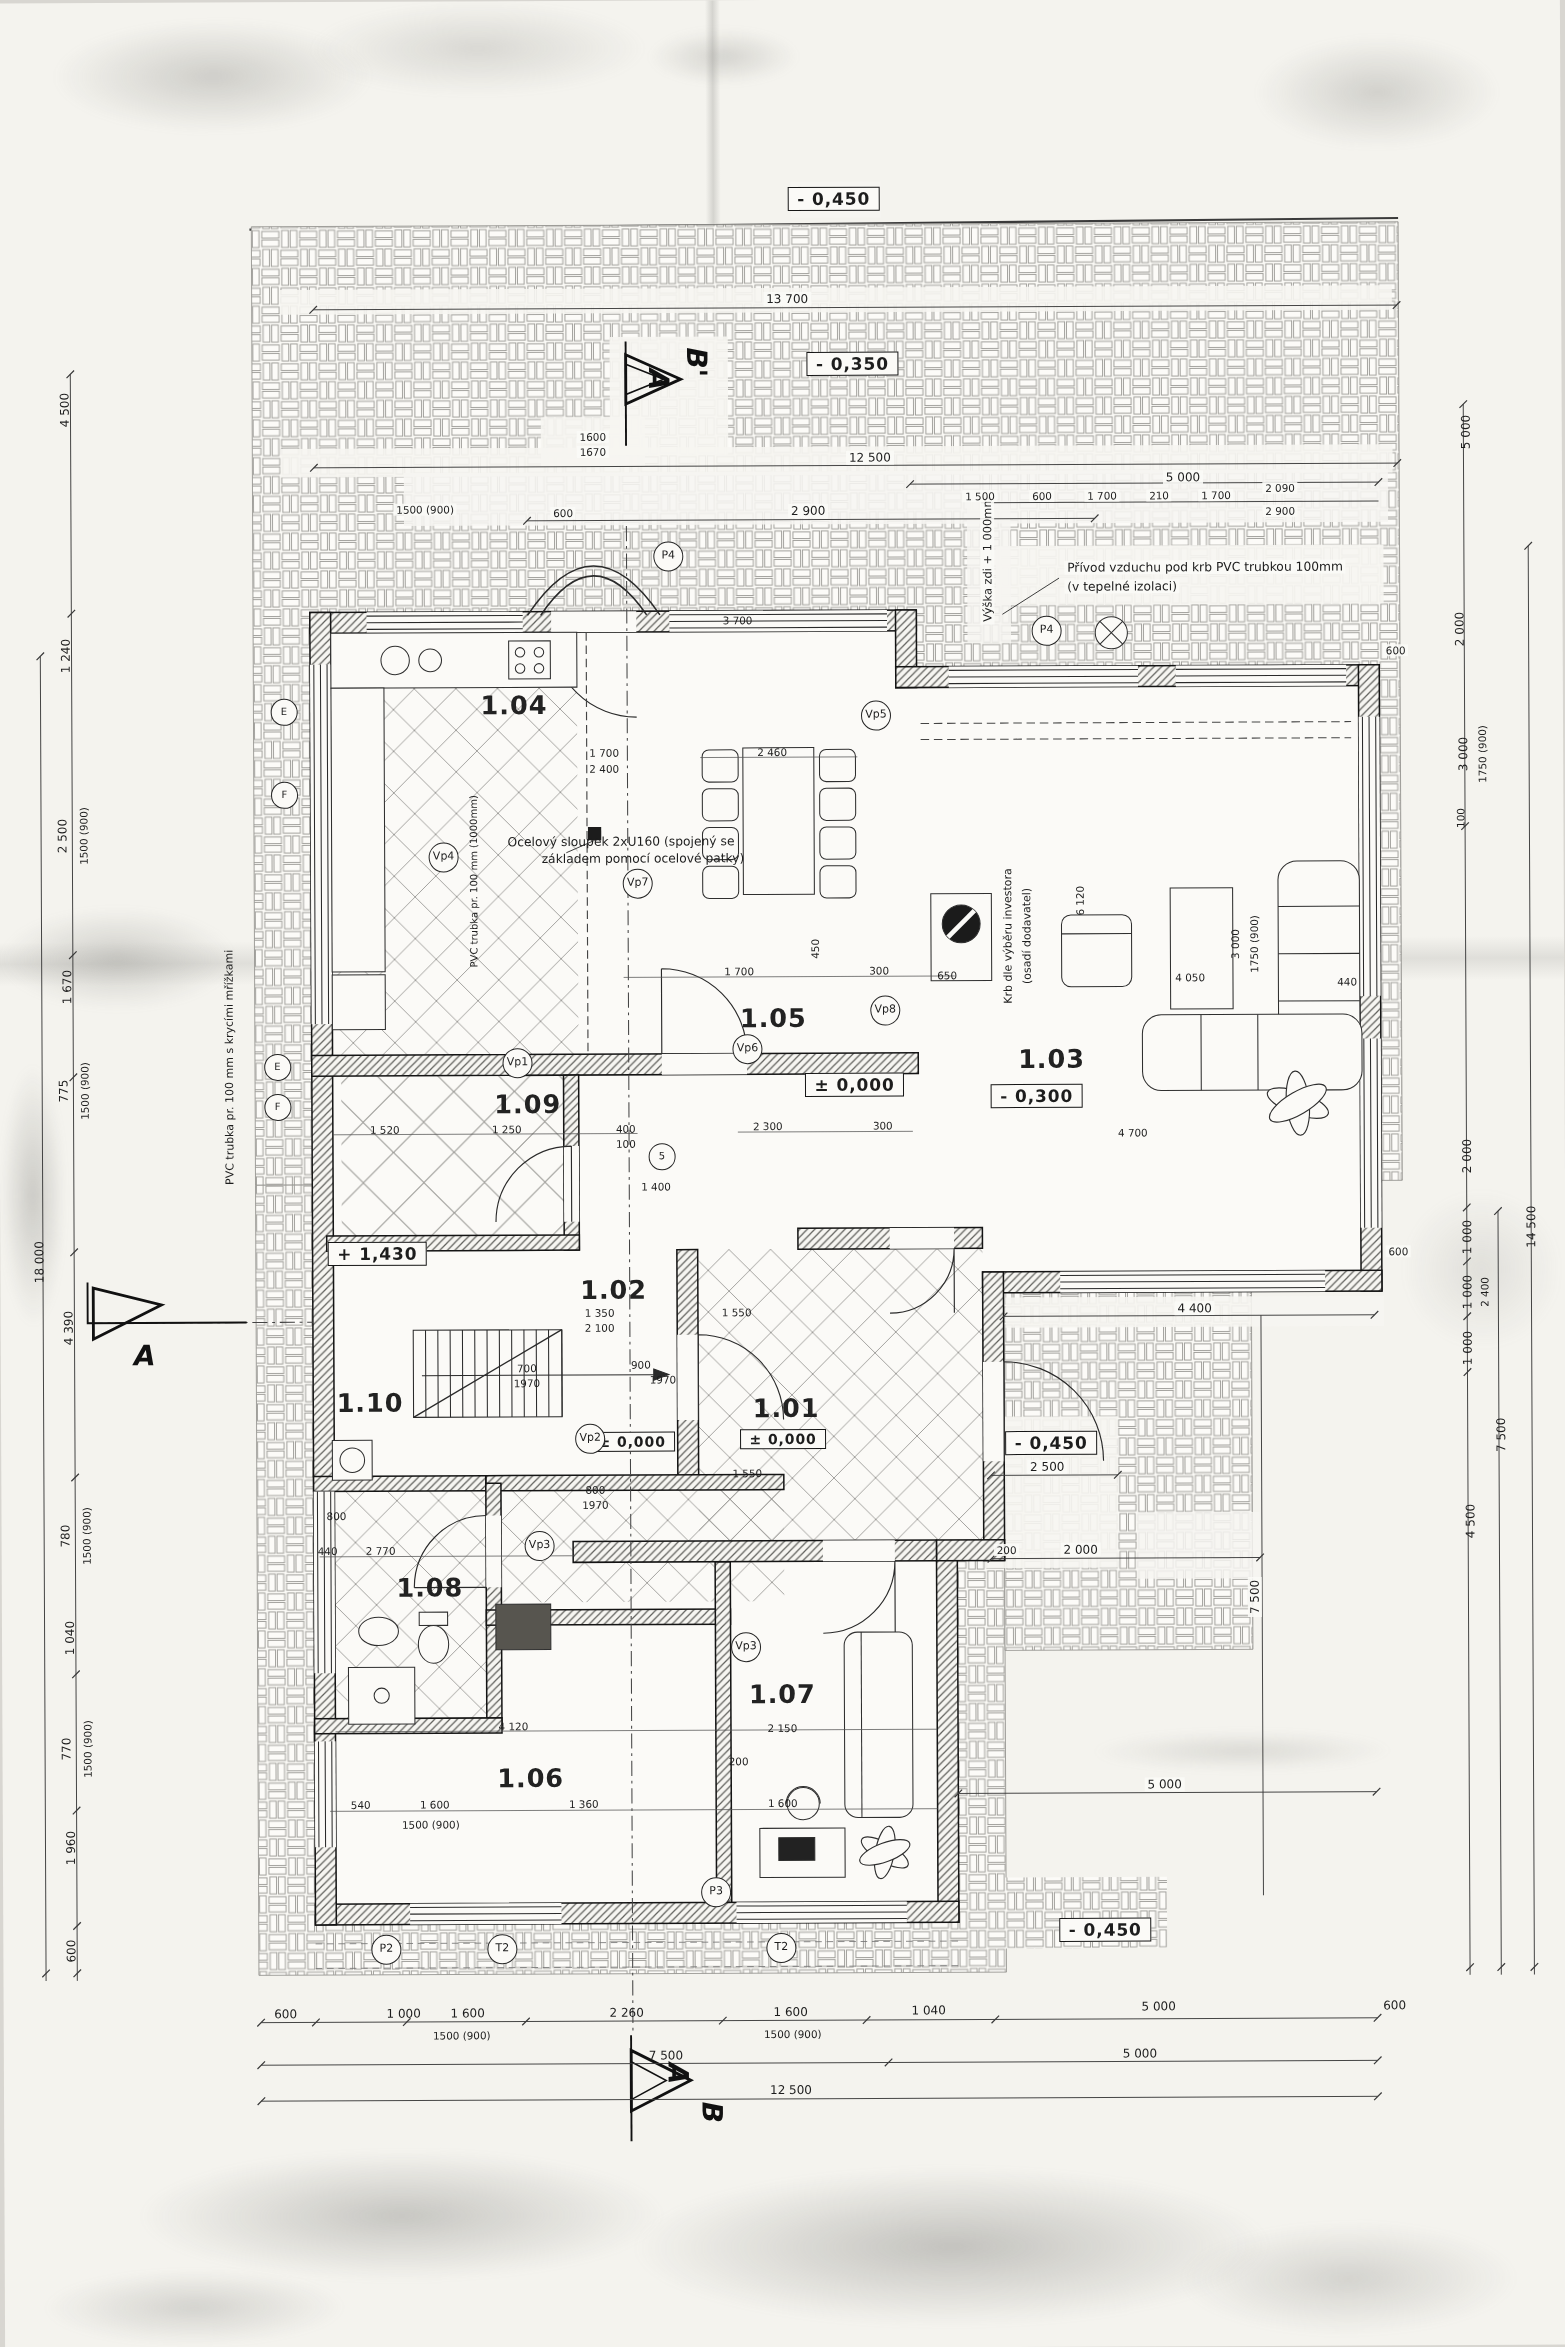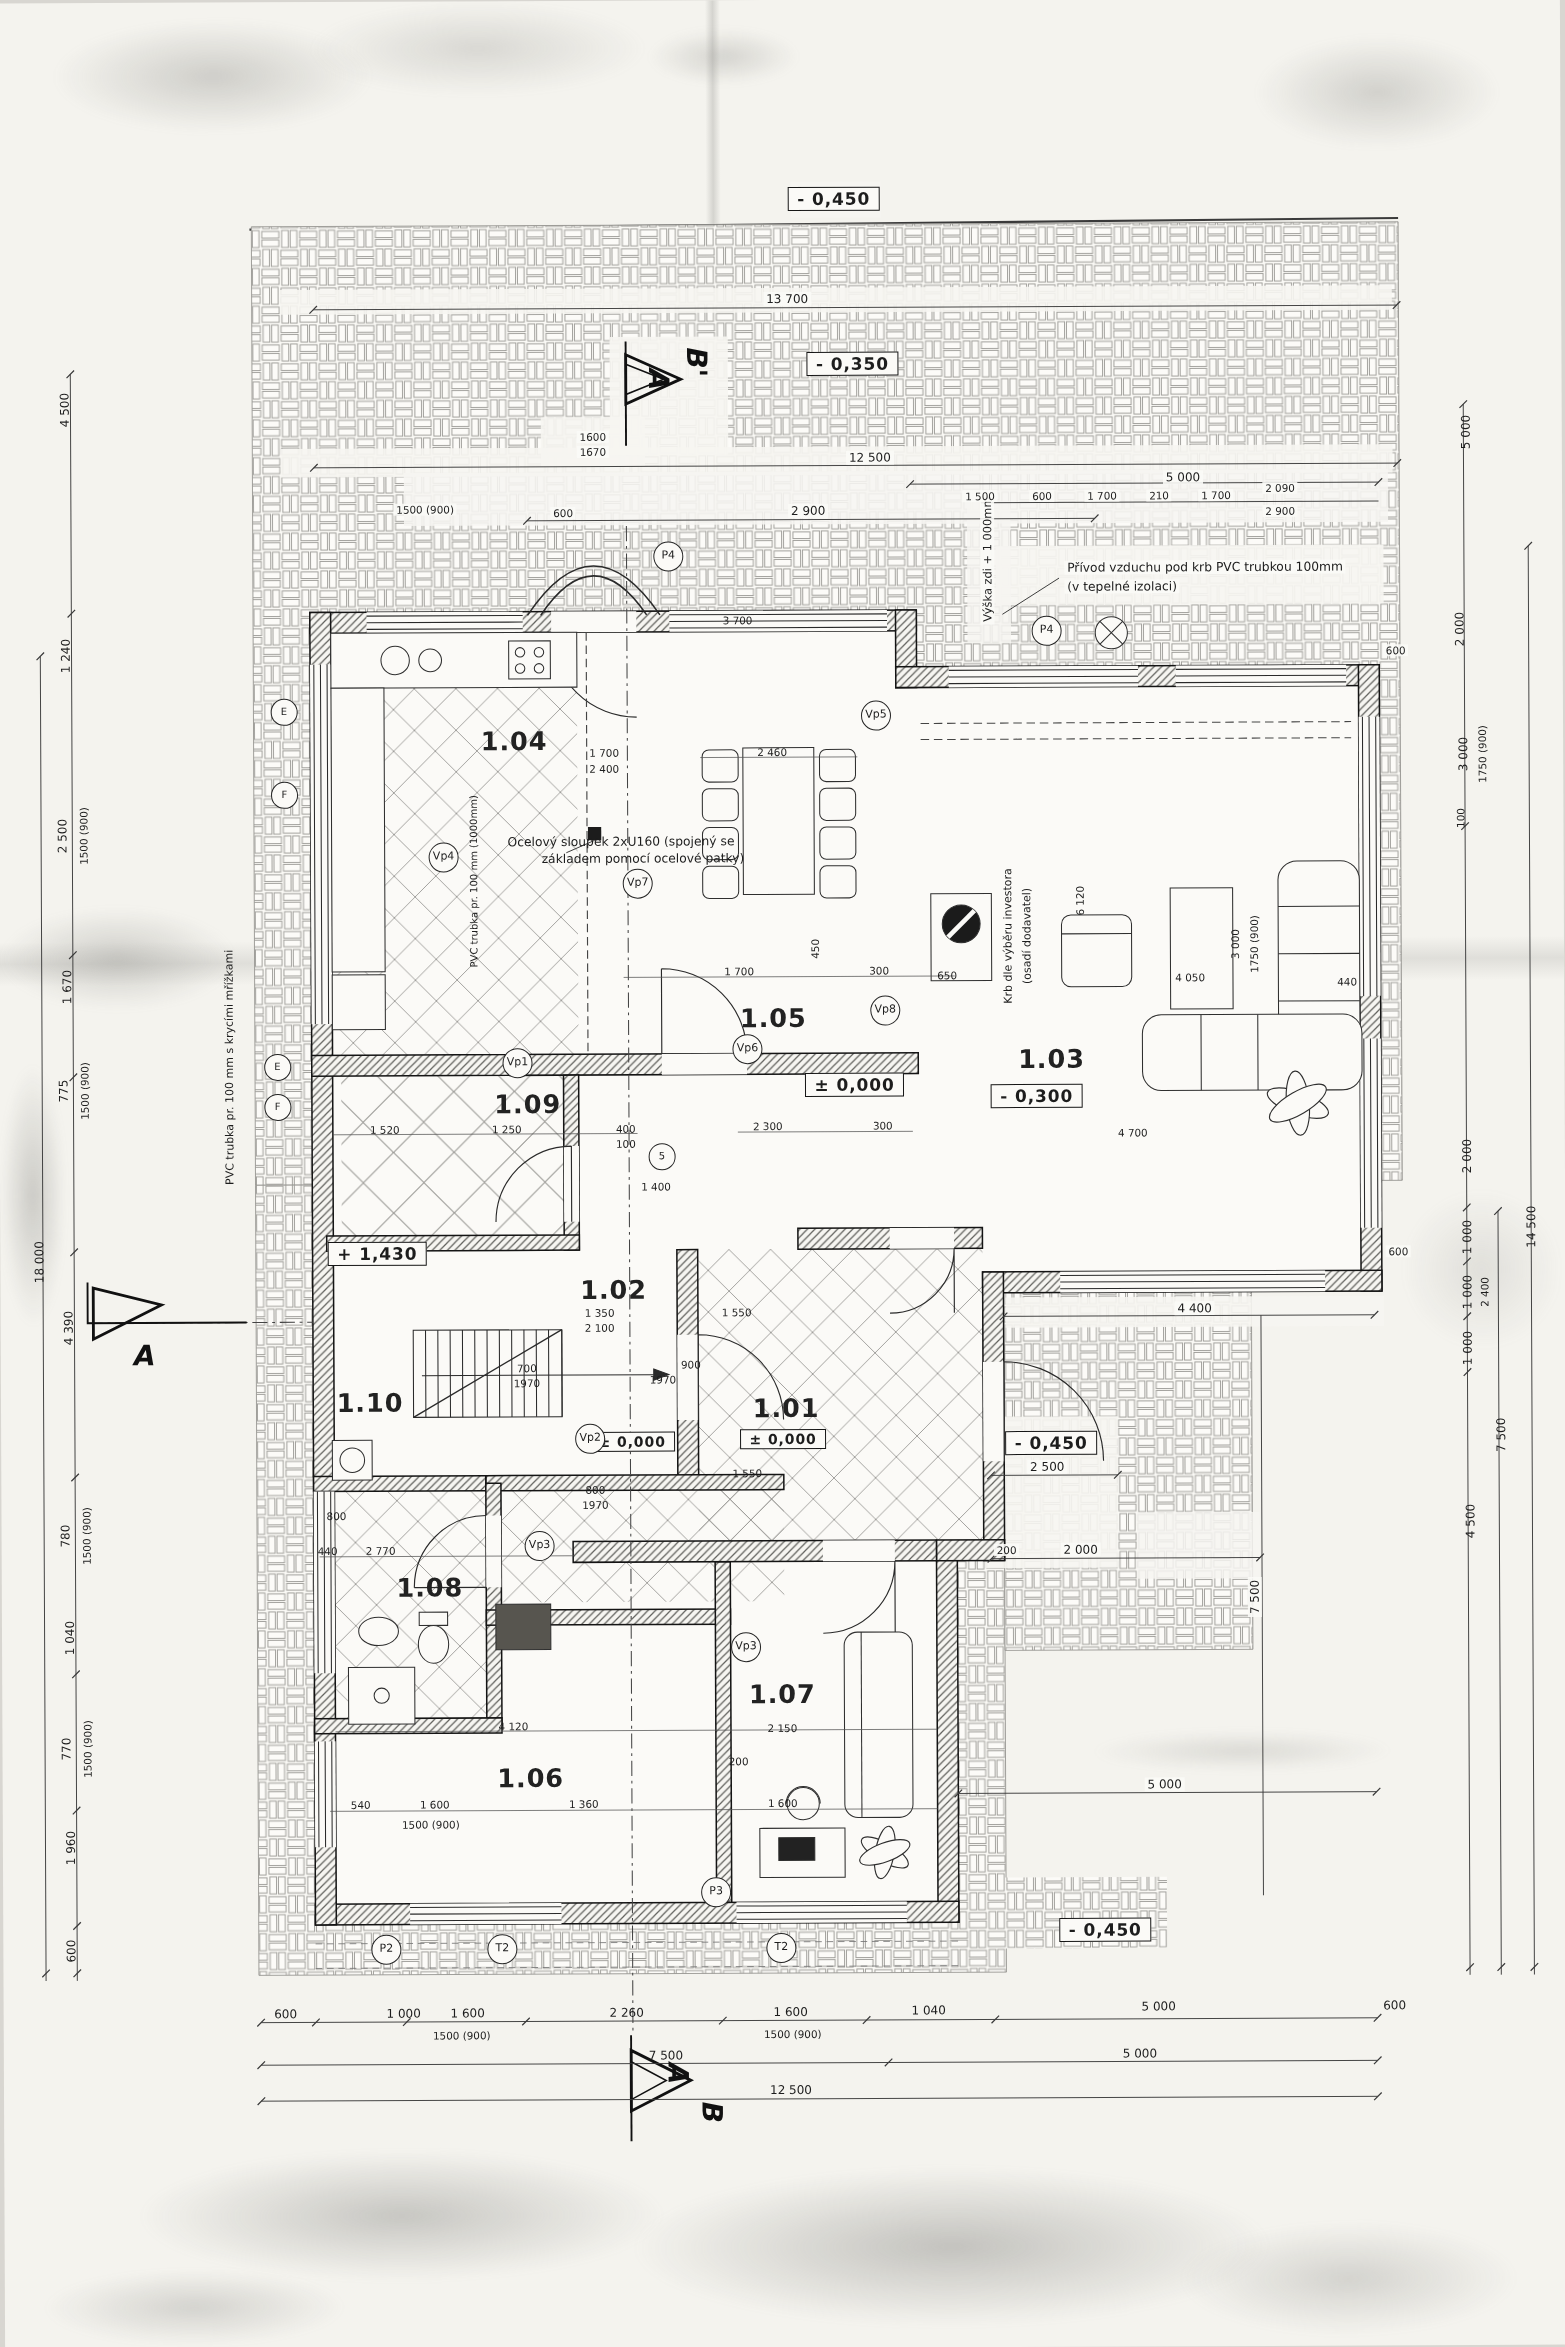--- a/index.html
+++ b/index.html
@@ -312,21 +312,21 @@
       <path d="M268,2139 l8,-8 M326,2139 l8,-8 M422,2139 l8,-8 M548,2139 l8,-8 M756,2139 l8,-8 M908,2139 l8,-8 M1044,2139 l8,-8 M1448,2139 l8,-8 M931,2184 l8,-8 M268,2184 l8,-8 M1448,2184 l8,-8 M268,2222 l8,-8 M1448,2222 l8,-8" stroke-width="1.3"></path>
       <path d="M74,396 l8,-8 M74,649 l8,-8 M74,1010 l8,-8 M74,1139 l8,-8 M74,1324 l8,-8 M74,1562 l8,-8 M74,1770 l8,-8 M74,1914 l8,-8 M74,2036 l8,-8 M74,2086 l8,-8 M41,694 l8,-8 M41,2086 l8,-8" stroke-width="1.3"></path>
       <path d="M1546,434 l8,-8 M1546,880 l8,-8 M1546,1283 l8,-8 M1546,1340 l8,-8 M1546,1398 l8,-8 M1546,1457 l8,-8 M1546,2086 l8,-8 M1614,584 l8,-8 M1614,2086 l8,-8 M1579,1287 l8,-8 M1579,2086 l8,-8" stroke-width="1.3"></path>
       <path d="M1056,1396 l8,-8 M1448,1396 l8,-8 M1042,1564 l8,-8 M1176,1564 l8,-8 M1042,1652 l8,-8 M1326,1652 l8,-8 M1006,1900 l8,-8 M1448,1900 l8,-8" stroke-width="1.3"></path>
     </g>
   </svg>
 
   <span class="lbl room" style="left:785px;top:1408px;">1.01</span>
   <span class="lbl room" style="left:613px;top:1289px;">1.02</span>
   <span class="lbl room" style="left:1052px;top:1060px;">1.03</span>
-  <span class="lbl room" style="left:516px;top:740px;">1.04</span>
+  <span class="lbl room" style="left:516px;top:704px;">1.04</span>
   <span class="lbl room" style="left:774px;top:1018px;">1.05</span>
   <span class="lbl room" style="left:528px;top:1777px;">1.06</span>
   <span class="lbl room" style="left:780px;top:1694px;">1.07</span>
   <span class="lbl room" style="left:428px;top:1586px;">1.08</span>
   <span class="lbl room" style="left:528px;top:1103px;">1.09</span>
   <span class="lbl room" style="left:369px;top:1401px;">1.10</span>
 
   <span class="lbl elev" style="left:838px;top:199px;">- 0,450</span>
   <span class="lbl elev" style="left:856px;top:364px;">- 0,350</span>
   <span class="lbl elev" style="left:855px;top:1085px;">± 0,000</span>
@@ -456,21 +456,21 @@
   <span class="lbl sm" style="left:883px;top:1126px;">300</span>
   <span class="lbl sm" style="left:656px;top:1186px;">1 400</span>
   <span class="lbl sm" style="left:385px;top:1128px;">1 520</span>
   <span class="lbl sm" style="left:507px;top:1128px;">1 250</span>
   <span class="lbl sm" style="left:626px;top:1128px;">400</span>
   <span class="lbl sm" style="left:626px;top:1143px;">100</span>
   <span class="lbl sm" style="left:599px;top:1312px;">1 350</span>
   <span class="lbl sm" style="left:599px;top:1327px;">2 100</span>
   <span class="lbl sm" style="left:526px;top:1367px;">700</span>
   <span class="lbl sm" style="left:526px;top:1382px;">1970</span>
-  <span class="lbl sm" style="left:690px;top:1364px;text-align:right;">900</span>
+  <span class="lbl sm" style="left:640px;top:1364px;text-align:right;">900</span>
   <span class="lbl sm" style="left:662px;top:1379px;">1970</span>
   <span class="lbl sm" style="left:736px;top:1312px;">1 550</span>
   <span class="lbl sm" style="left:746px;top:1473px;">1 550</span>
   <span class="lbl sm" style="left:594px;top:1489px;">800</span>
   <span class="lbl sm" style="left:594px;top:1504px;">1970</span>
   <span class="lbl sm" style="left:511px;top:1725px;">4 120</span>
   <span class="lbl sm" style="left:581px;top:1803px;">1 360</span>
   <span class="lbl sm" style="left:432px;top:1803px;">1 600</span>
   <span class="lbl sm" style="left:428px;top:1823px;">1500 (900)</span>
   <span class="lbl sm" style="left:358px;top:1803px;">540</span>

